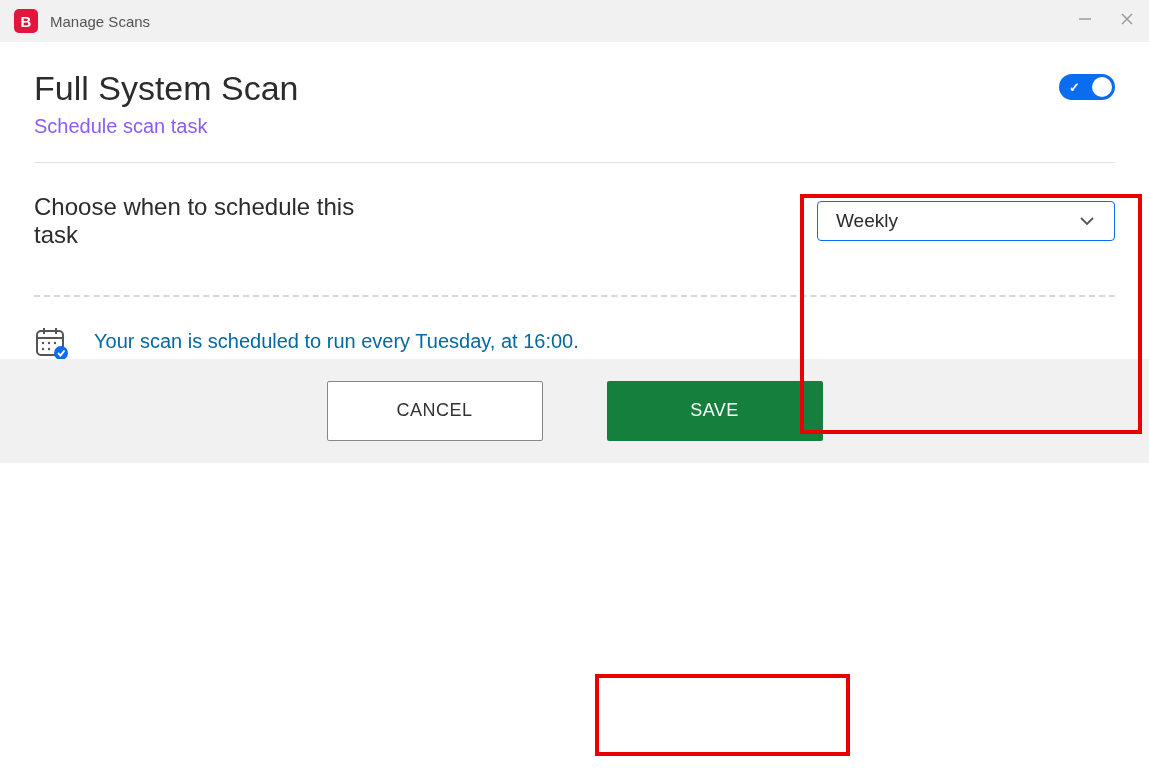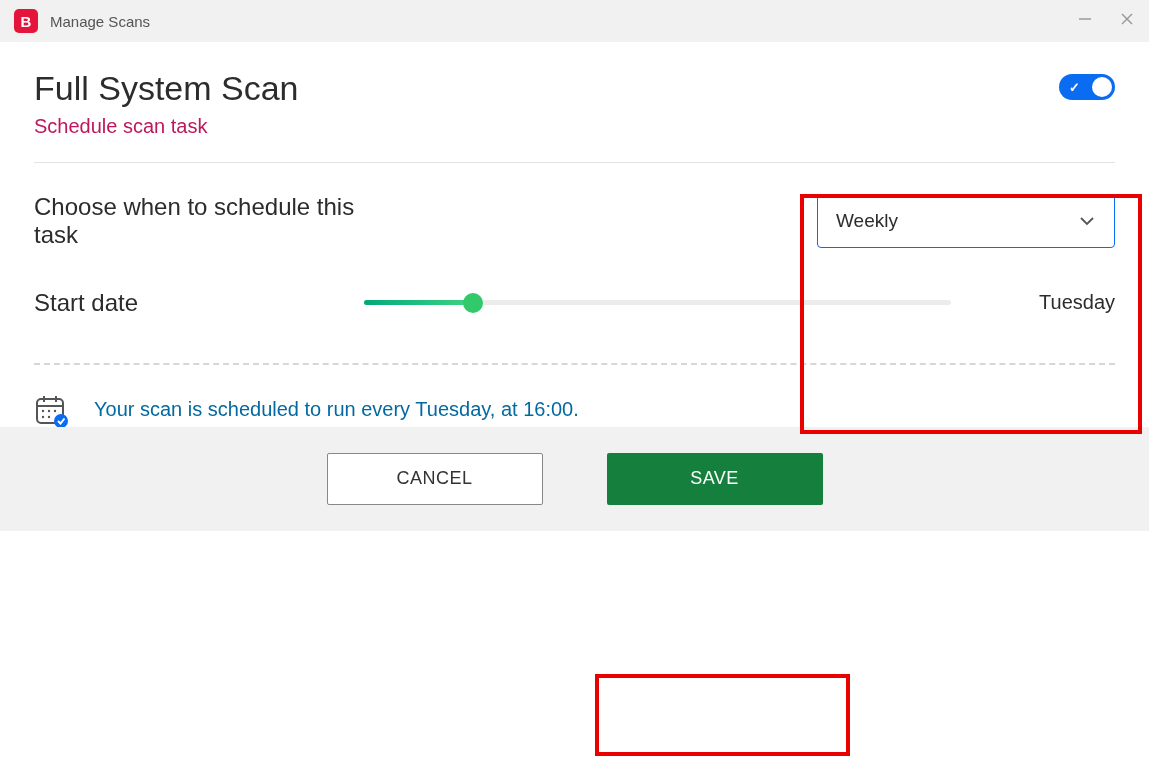--- a/index.html
+++ b/index.html
@@ -63,21 +63,21 @@
     }
     .page-title {
       font-size: 34px;
       font-weight: 400;
       color: #2c2c2c;
       line-height: 1.2;
     }
     .page-subtitle {
       margin-top: 6px;
       font-size: 20px;
-      color: #be185d;
+      color: #8b5cf6;
     }
 
     .toggle {
       margin-top: 6px;
       width: 56px;
       height: 26px;
       border-radius: 13px;
       background: #0a6cf1;
       position: relative;
       cursor: pointer;
@@ -119,21 +119,21 @@
     }
     .row .control {
       flex: 1;
       display: flex;
       align-items: center;
     }
 
     .select {
       margin-left: auto;
       width: 298px;
-      height: 54px;
+      height: 40px;
       border: 1.5px solid #0a6cf1;
       border-radius: 4px;
       display: flex;
       align-items: center;
       padding: 0 18px;
       justify-content: space-between;
       font-size: 19px;
       color: #2c2c2c;
       cursor: pointer;
     }
@@ -223,21 +223,21 @@
     .footer {
       height: 104px;
       background: #f1f1f1;
       display: flex;
       align-items: center;
       justify-content: center;
       gap: 64px;
     }
     .btn {
       width: 216px;
-      height: 52px;
+      height: 60px;
       border-radius: 2px;
       font-size: 18px;
       display: flex;
       align-items: center;
       justify-content: center;
       cursor: pointer;
       letter-spacing: 0.5px;
     }
     .btn-cancel {
       background: #fff;
@@ -299,32 +299,20 @@
         <span>Weekly</span>
         <span class="chevron">
           <svg width="18" height="18" viewBox="0 0 18 18">
                 <polyline points="3,6 9,12 15,6" fill="none" stroke="#555" stroke-width="1.8"></polyline>
               </svg>
         </span>
       </div>
     </div>
   </div>
 
-  <div class="row">
-    <div class="label">Start date</div>
-    <div class="control slider-wrap">
-      <div class="slider">
-        <div class="track-bg">
-          <div class="track-fill" id="date-fill" style="width: 18.5%;"></div>
-        </div>
-        <div class="thumb" id="date-thumb" style="left: 18.5%;"></div>
-      </div>
-      <div class="slider-value">Tuesday</div>
-    </div>
-  </div>
 
 
   <div class="dashed"></div>
 
   <div class="summary">
     <span class="cal-icon">
       <svg width="34" height="34" viewBox="0 0 34 34">
         <rect x="3" y="6" width="26" height="24" rx="4" ry="4" fill="none" stroke="#555" stroke-width="2"></rect>
         <line x1="3" y1="13" x2="29" y2="13" stroke="#555" stroke-width="2"></line>
         <line x1="10" y1="3" x2="10" y2="9" stroke="#555" stroke-width="2"></line>

